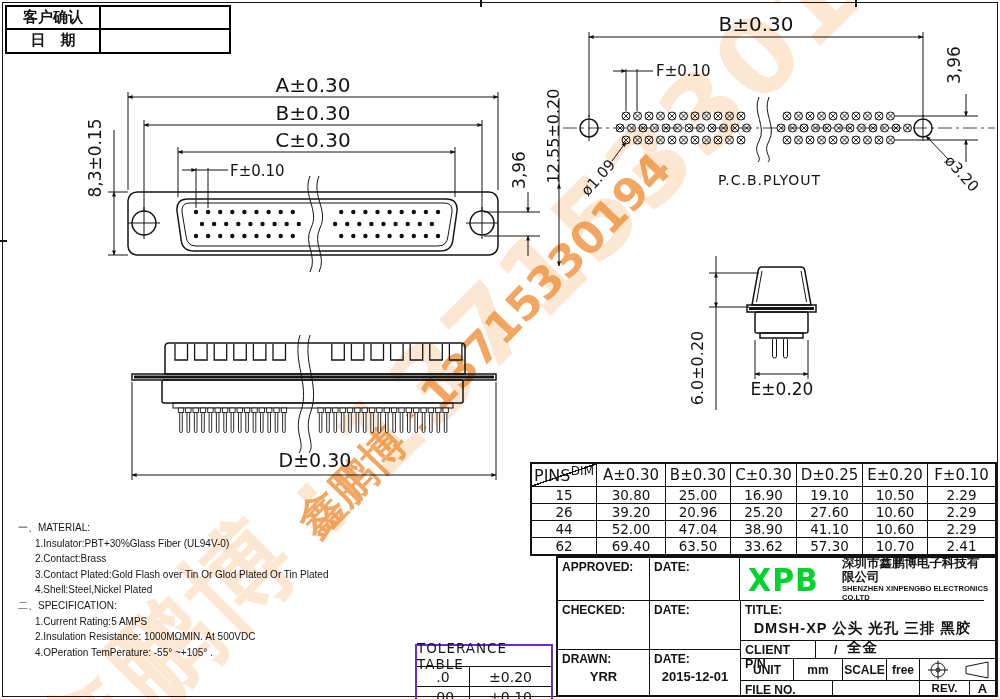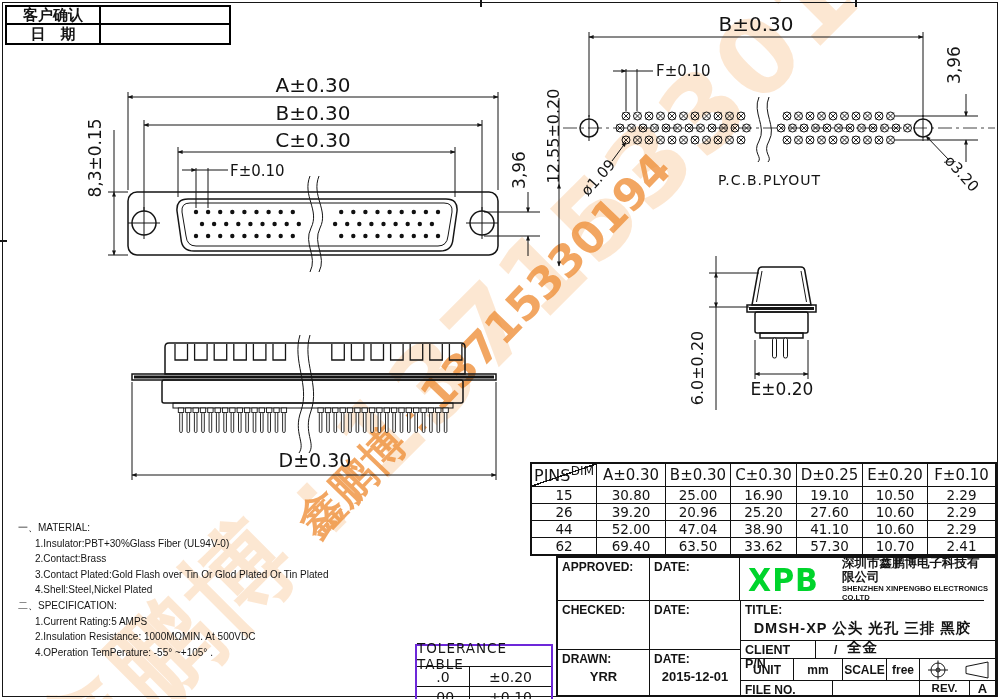--- a/index.html
+++ b/index.html
@@ -19,21 +19,21 @@
   svg.view{position:absolute;overflow:visible;z-index:4;}
   .thin{stroke:#151515;stroke-width:1;fill:none;}
   .med{stroke:#151515;stroke-width:1.5;fill:none;}
   .dim{marker-start:url(#ah);marker-end:url(#ah);}
   .ae{marker-end:url(#ah);}
   .as{marker-start:url(#ah);}
   svg text{font-family:"DejaVu Sans",sans-serif;fill:#141414;stroke:none;}
   .t20{font-size:20px;} .t19{font-size:19px;} .t17{font-size:17px;} .t16{font-size:16px;}
   .t15{font-size:15px;} .t14{font-size:14px;letter-spacing:1px;}
   
-  #cust-table{position:absolute;left:5px;top:5px;width:226px;height:40px;border:2px solid #000;
+  #cust-table{position:absolute;left:5px;top:5px;width:226px;height:49px;border:2px solid #000;
        box-sizing:border-box;display:grid;grid-template-columns:94px auto;grid-template-rows:50% 50%;z-index:5;}
   #cust-table .cl{border-right:2px solid #000;display:flex;align-items:center;justify-content:center;
        font-weight:bold;font-size:15px;}
   #cust-table .r1{border-bottom:2px solid #000;}
   
   #dim-table{position:absolute;left:530px;top:462px;width:467px;height:94px;border:2px solid #111;
        box-sizing:border-box;display:grid;grid-template-columns:64px 69px 65px 66px 66px 65px auto;
        grid-template-rows:22px 17px 17px 17px auto;font-family:"DejaVu Sans",sans-serif;z-index:5;}
   #dim-table .dc{border-left:1px solid #111;border-top:1px solid #111;display:flex;align-items:center;
        justify-content:center;font-size:13.5px;}

